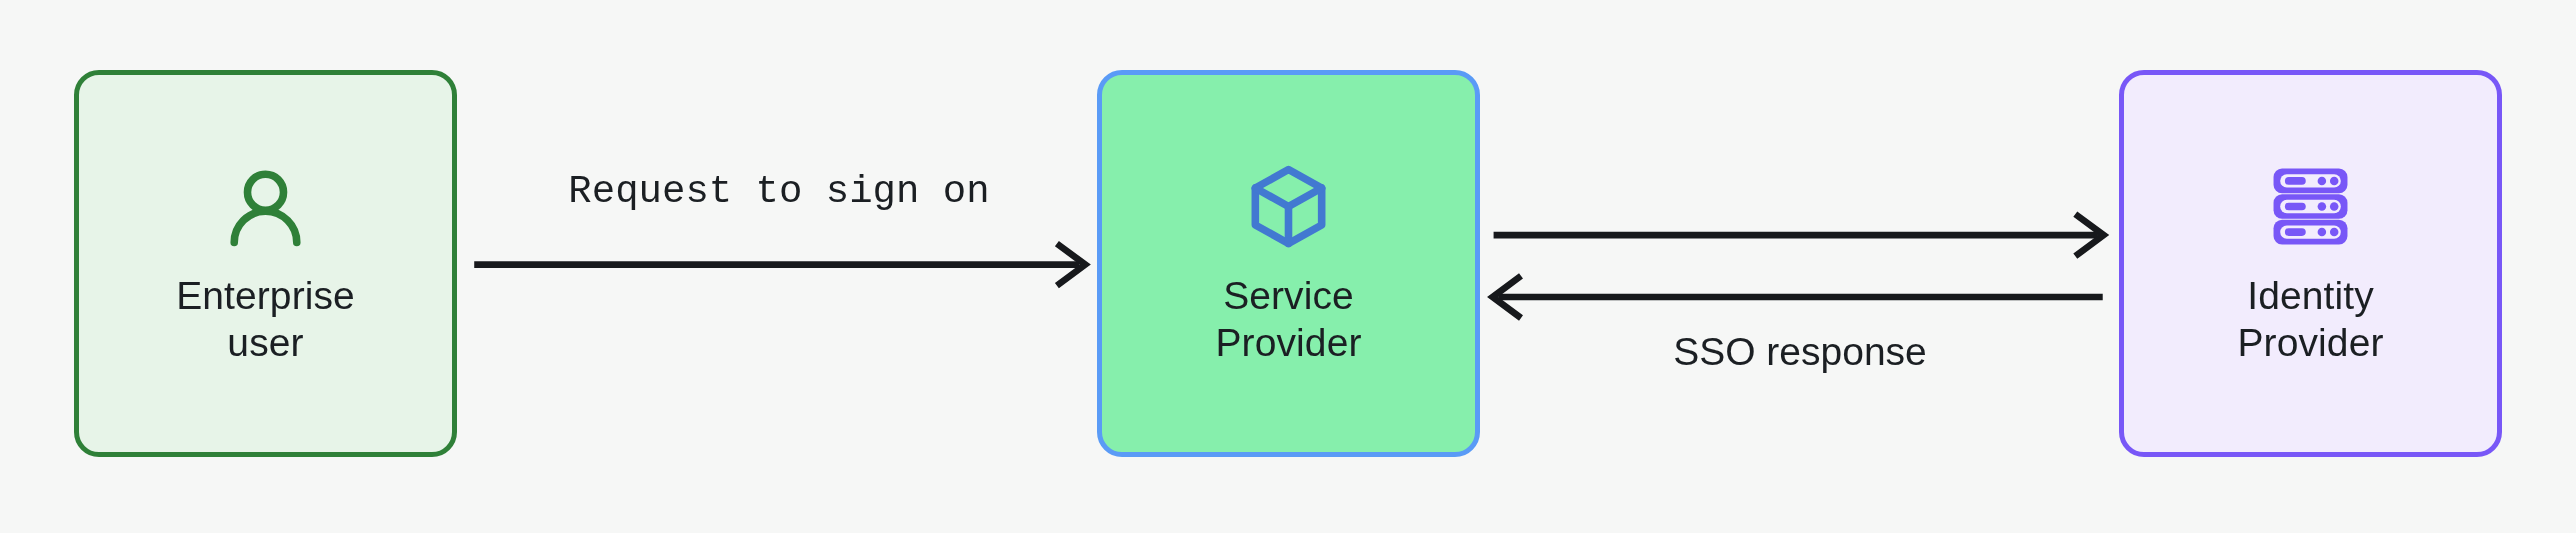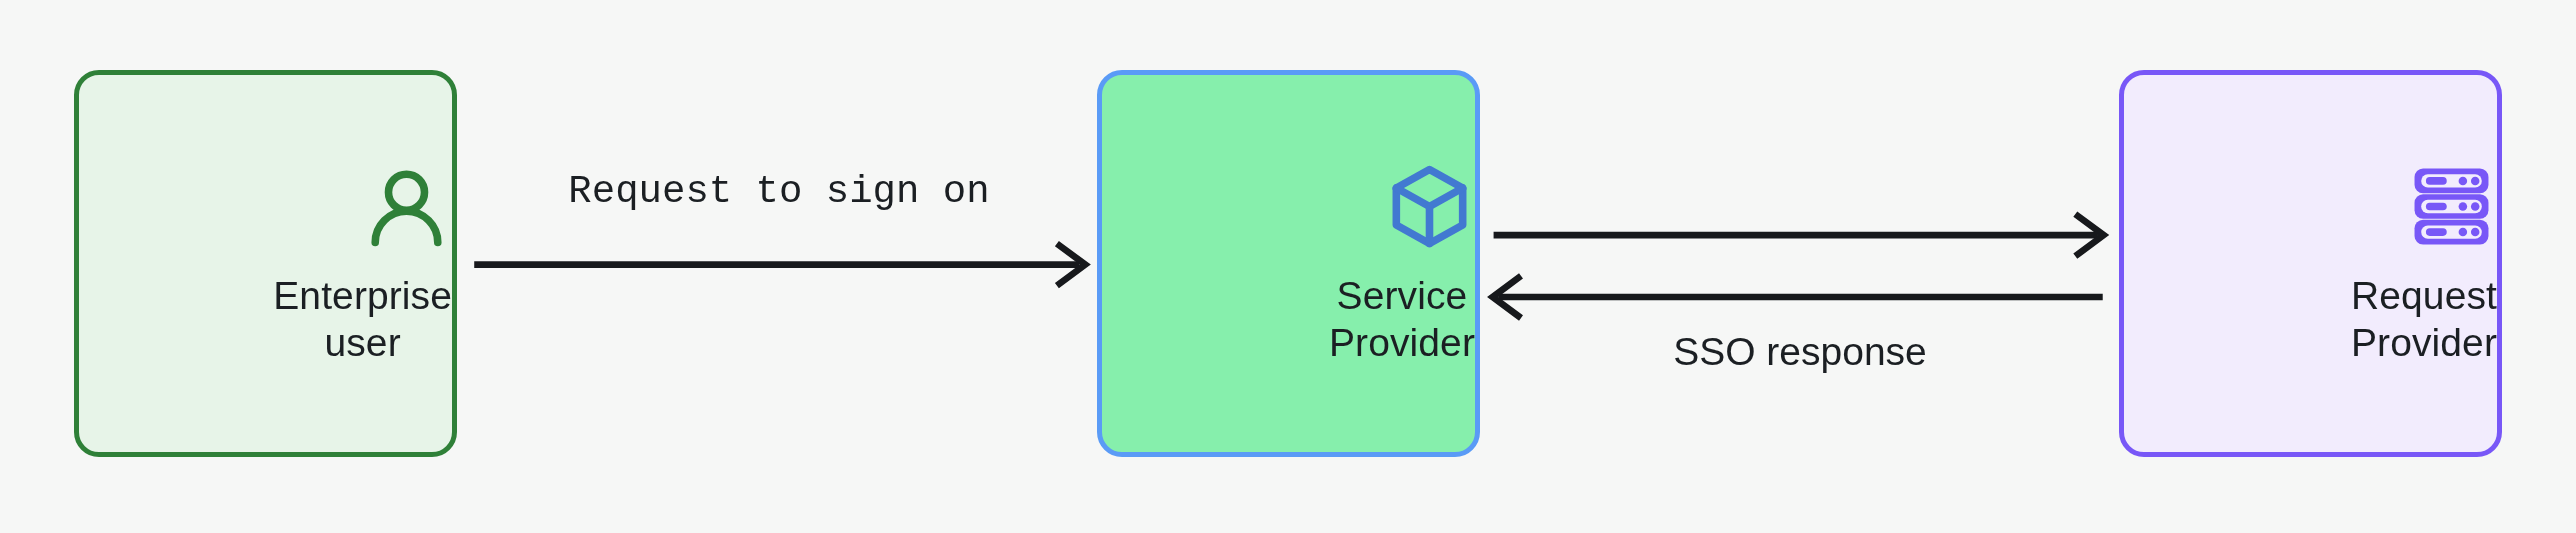--- a/index.html
+++ b/index.html
@@ -22,21 +22,21 @@
     background: #f6f7f6;
   }
 
   
   .node {
     position: absolute;
     box-sizing: border-box;
     border-radius: 25px;
     display: flex;
     flex-direction: column;
-    align-items: flex-end;
+    align-items: center;
     justify-content: center;
   }
 
   .node-icon {
     display: block;
     margin-bottom: 21px;
     line-height: 0;
   }
 
   .node-label {
@@ -164,21 +164,21 @@
           <rect x="21" y="71" width="22" height="8" rx="4"></rect>
           <circle cx="60" cy="21" r="4.5"></circle>
             <circle cx="73" cy="21" r="4.5"></circle>
           <circle cx="60" cy="48" r="4.5"></circle>
             <circle cx="73" cy="48" r="4.5"></circle>
           <circle cx="60" cy="75" r="4.5"></circle>
             <circle cx="73" cy="75" r="4.5"></circle>
         </g>
       </svg>
     </span>
-    <div class="node-label">Request
+    <div class="node-label">Identity
 Provider</div>
   </div>
 
   <svg id="edges-layer" viewBox="0 0 2704 560">
 
     <g>
       <line x1="497" y1="278" x2="1133" y2="278" stroke="#17191c" stroke-width="7"></line>
       <path d="M1112 258 L1139 278 L1112 298" fill="none" stroke="#17191c" stroke-width="7" stroke-linecap="square" stroke-linejoin="miter"></path>
     </g>
 

